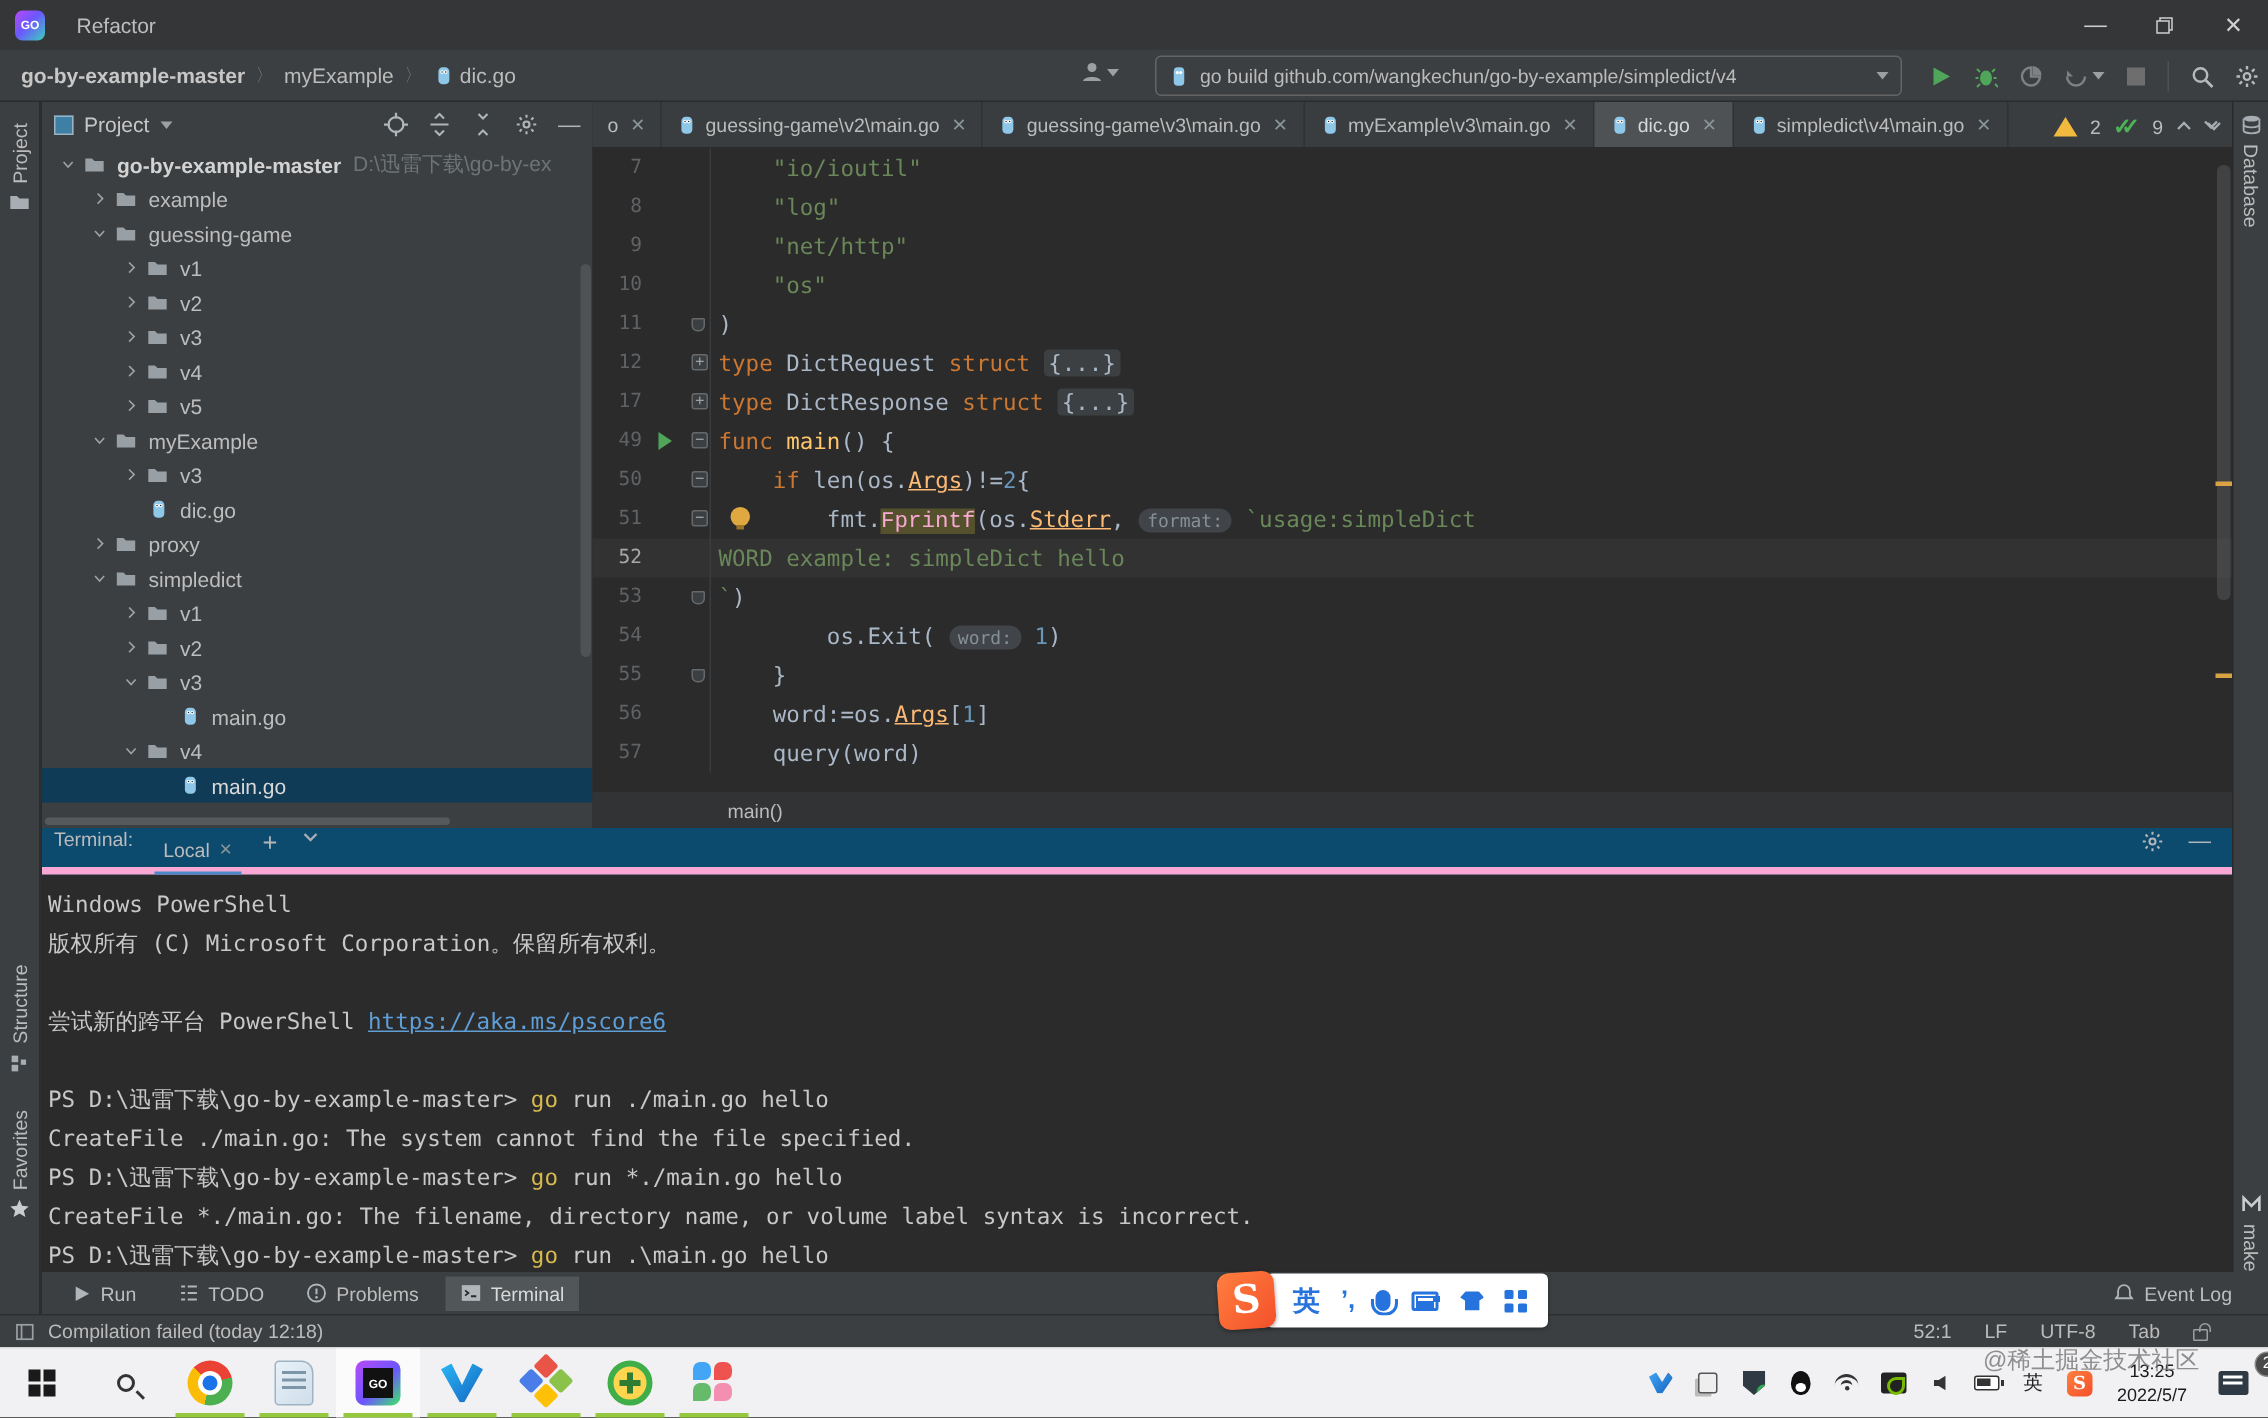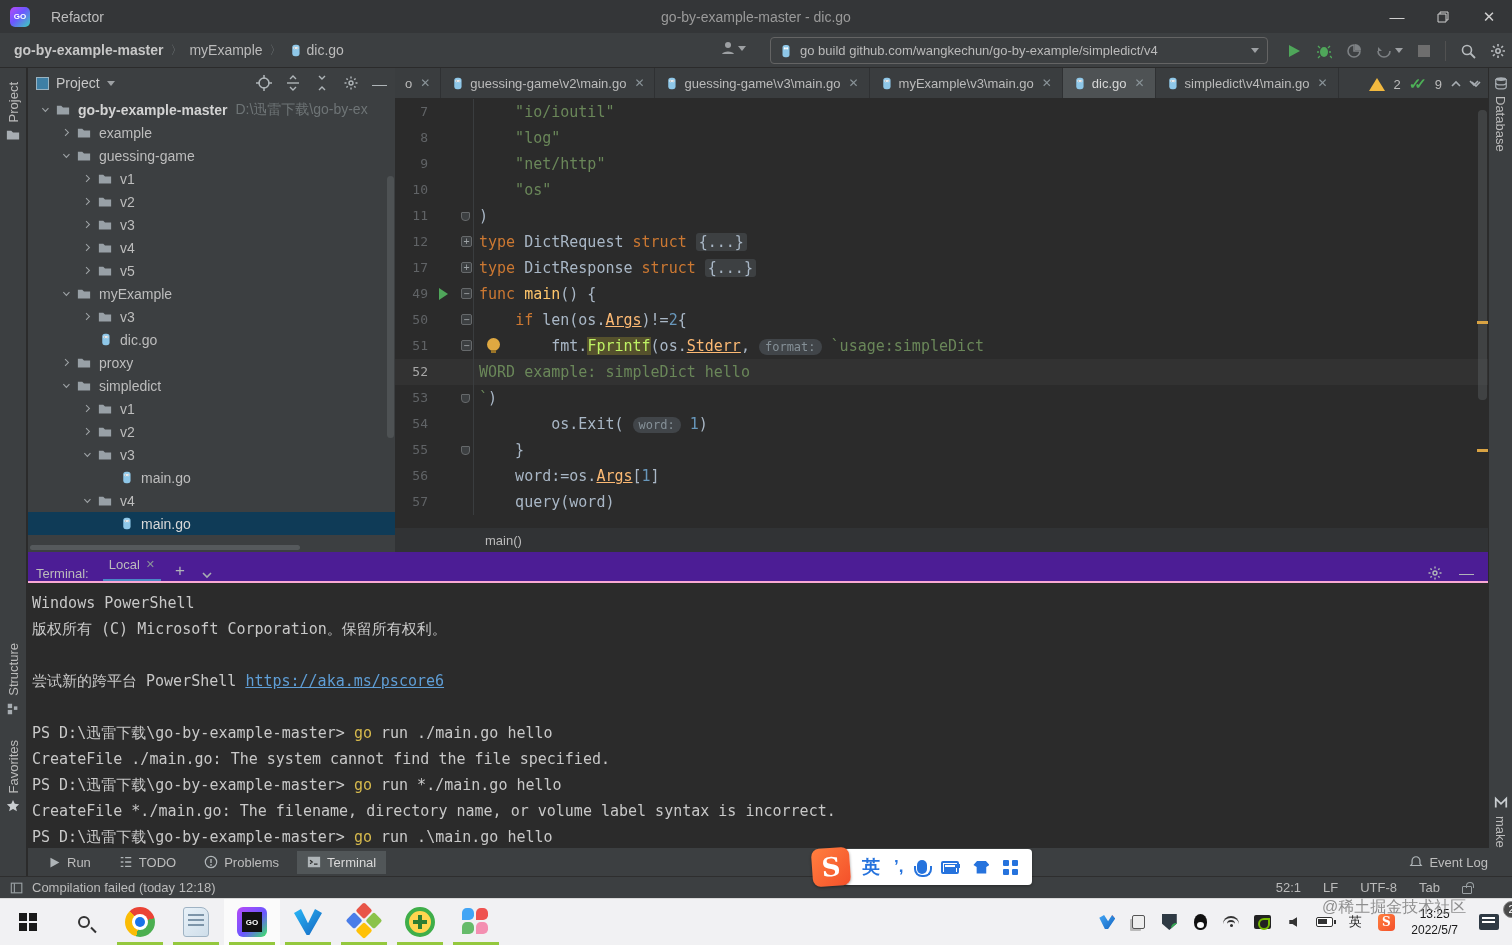--- a/index.html
+++ b/index.html
@@ -75,32 +75,32 @@
           font-size:10px; line-height:9px; text-align:center; color:#9da2a5; background:#3c3f41; }
   .fold.end { width:9px; height:9px; top:9px; border-radius:1px 1px 4px 4px; }
   .runmark { position:absolute; left:44px; top:7px; width:0; height:0;
              border-left:9px solid #4fa65a; border-top:6px solid transparent; border-bottom:6px solid transparent; }
   .bulb { position:absolute; left:92px; top:5px; width:13px; height:13px; border-radius:50%; background:#dfa841; }
   .bulb:after { content:""; position:absolute; left:4px; top:12px; width:5px; height:3px; background:#9a7428; }
   .tseg-kw { color:#cc7832; } .tseg-str { color:#6a8759; } .tseg-num { color:#6897bb; }
   .tseg-fn { color:#ffc66b; } .tseg-field { color:#fdba74;text-decoration:underline; } .tseg-p { color:#a9b7c6; }
   .tseg-fold { background:#3d4042; border-radius:3px; padding:0 3px; }
   .tseg-hint { background:#414549; color:#859097; border-radius:8px; padding:1px 6px; font-size:12px; }
-  .tseg-hlfn { background:#55512c; color:#bef264; }
+  .tseg-hlfn { background:#55512c; color:#f9a8d4;font-family:Liberation Mono, monospace; }
   .inspections { position:absolute; right:30px; top:8px; display:flex; align-items:center; gap:8px; color:#bbbbbb; font-size:13px; }
   .warn-tri { width:0; height:0; border-left:8px solid transparent; border-right:8px solid transparent; border-bottom:13px solid #f2b93f; position:relative; }
   .dblcheck { color:#4db157; font-size:15px; letter-spacing:-7px; padding-right:7px; font-weight:bold; }
   .ed-crumb { position:absolute; left:395px; top:528px; width:1093px; height:24px; background:#313335;
               color:#bbbbbb; font-size:13px; display:flex; align-items:center; padding-left:90px; }
   .ed-vscroll { position:absolute; right:25px; top:110px; width:9px; height:290px; background:#5a5f61; opacity:.45; border-radius:4px; }
   .ed-mark { position:absolute; right:24px; width:11px; height:3px; background:#d9a343; }
 
   
-  .term-header { position:absolute; left:28px; top:552px; width:1460px; height:31px; background:#4c1d95; border-bottom:2px solid #f9a8d4;
-                 display:flex; align-items:flex-end; font-size:13px; color:#bbbbbb; }
+  .term-header { position:absolute; left:28px; top:552px; width:1460px; height:31px; background:#0c4a6e; border-bottom:5px solid #f9a8d4;
+                 display:flex; align-items:flex-start; font-size:13px; color:#bbbbbb; }
   .term-tab { display:flex; align-items:center; gap:6px; height:31px; padding:0 6px; margin-left:14px; border-bottom:2px solid #4a88c7; }
   .term-body { position:absolute; left:28px; top:584px; width:1460px; height:264px; background:#2b2b2b; padding:6px 0 0 4px; }
   .tline { height:26px; line-height:26px; white-space:pre; font-family:"DejaVu Sans Mono", monospace; font-size:15px; color:#c8c8c8; }
   .tseg-y { color:#d7ba4d; } .tseg-link { color:#5f9ed6; text-decoration:underline; }
   .term-actions { margin-left:auto; display:flex; gap:16px; padding-right:14px; align-items:center; }
 
   
   .bottombar { position:absolute; left:28px; top:848px; width:1484px; height:28px; background:#3c3f41; display:flex; align-items:center; gap:8px; padding-left:10px; }
   .bb-item { display:flex; align-items:center; gap:6px; color:#bdbdbd; font-size:13px; padding:4px 10px; }
   .bb-item.active { background:#515658; color:#dadada; }
@@ -195,21 +195,20 @@
         <span class="menu-item">View</span>
         <span class="menu-item">Navigate</span>
         <span class="menu-item">Code</span>
         <span class="menu-item">Refactor</span>
         <span class="menu-item">Run</span>
         <span class="menu-item">Tools</span>
         <span class="menu-item">VCS</span>
         <span class="menu-item">Window</span>
         <span class="menu-item">Help</span>
       </div>
-    <div class="win-title">go-by-example-master - dic.go</div>
     <div class="win-controls">
       <div class="win-btn">—</div>
       <div class="win-btn">
         <svg class="ic12" viewBox="0 0 12 12">
             <path d="M3 3V1h8v8H9M1 3h8v8H1z" fill="none" stroke="#cfcfcf"></path>
           </svg>
       </div>
       <div class="win-btn">✕</div>
     </div>
   </div>

